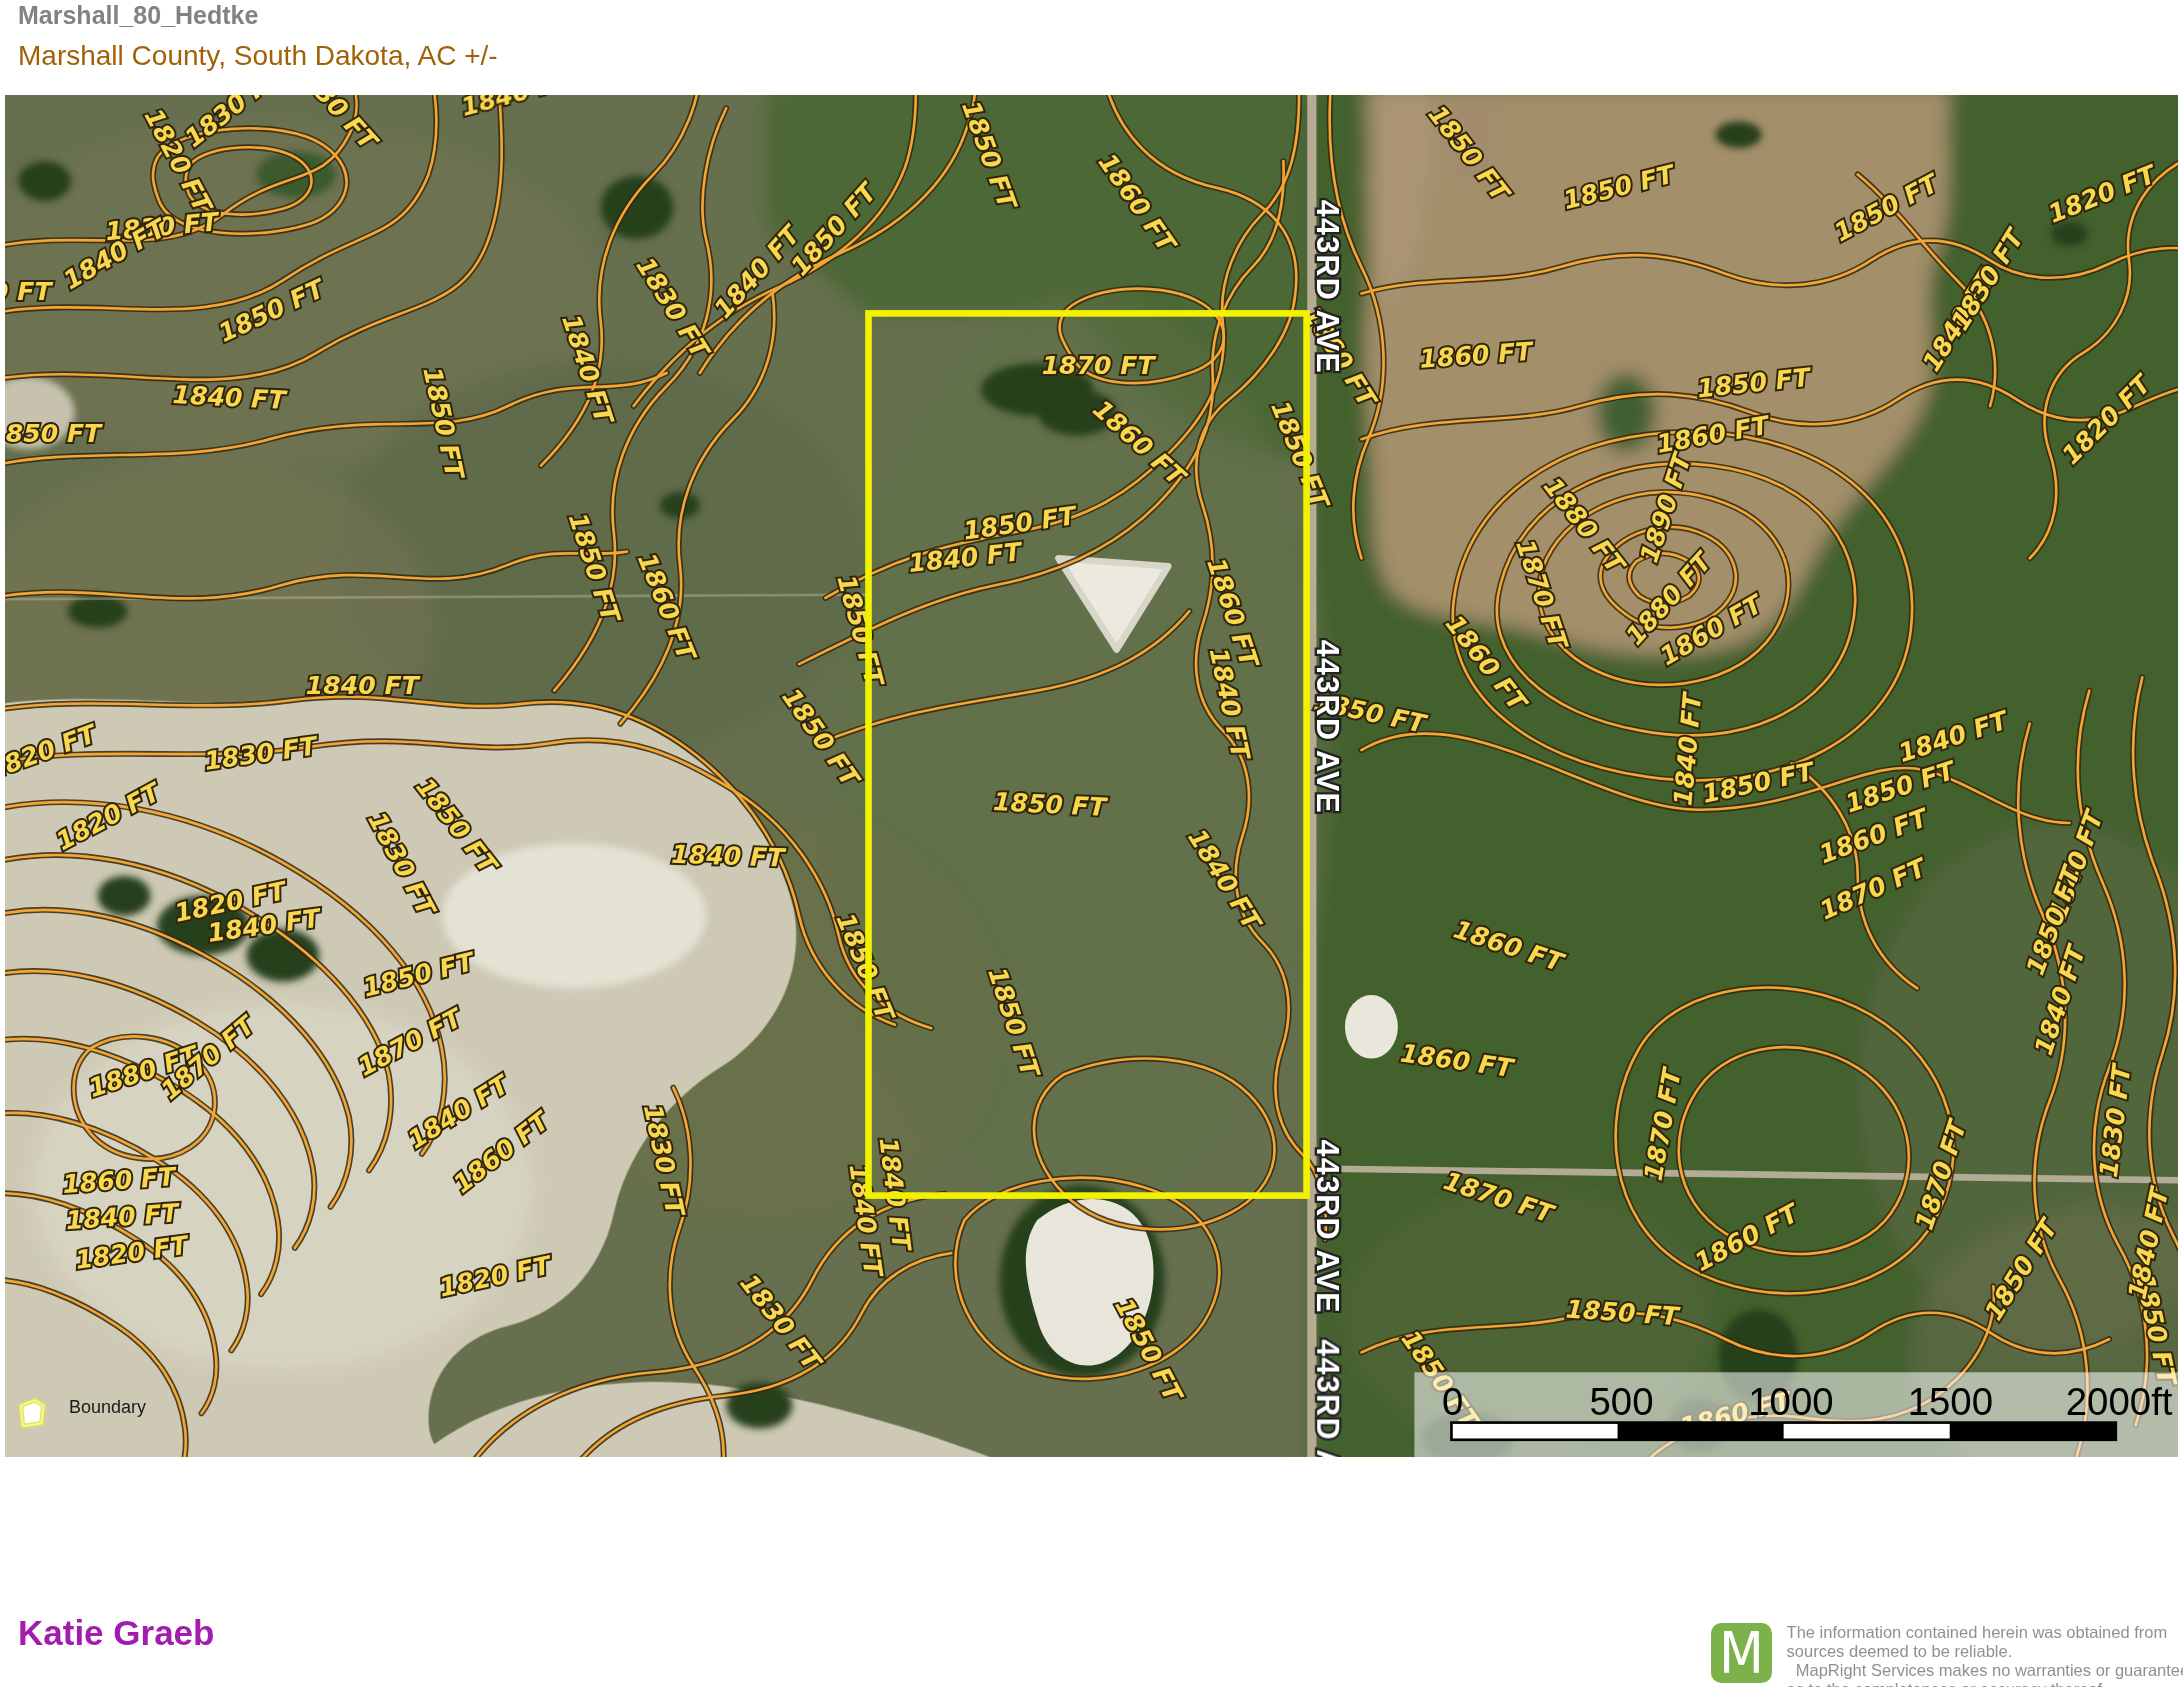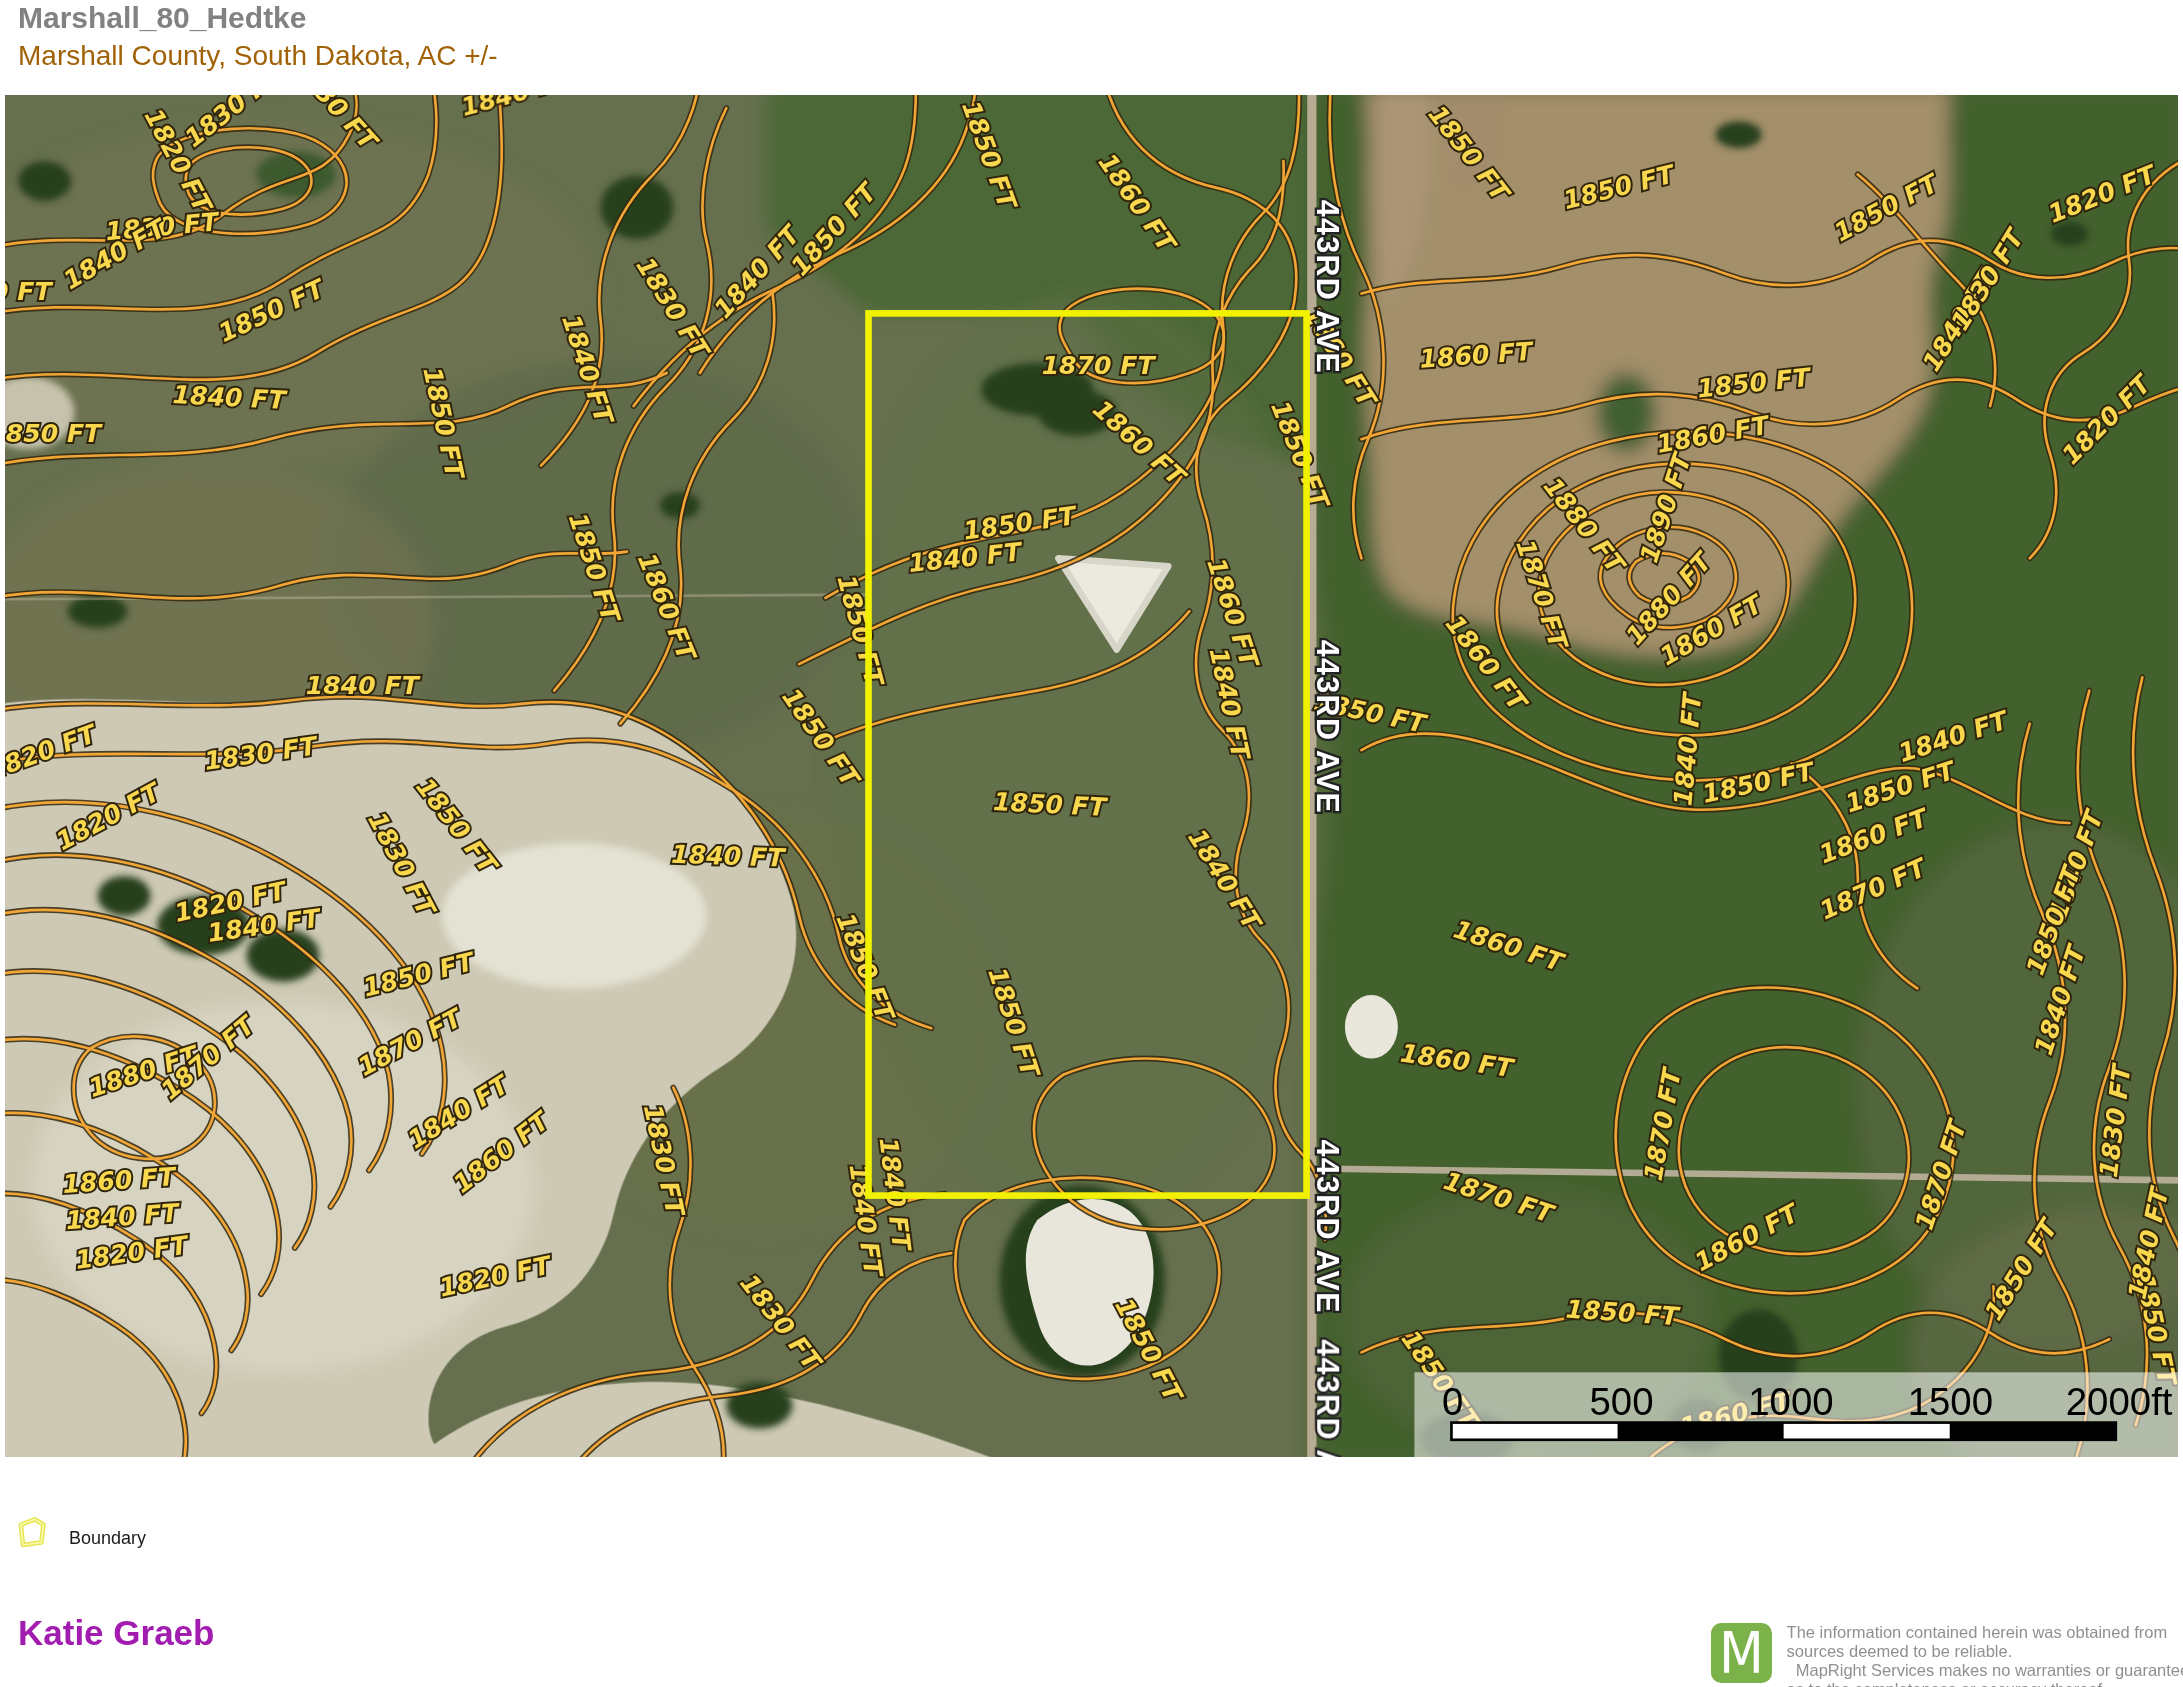--- a/index.html
+++ b/index.html
@@ -1,30 +1,30 @@
 <!DOCTYPE html>
 <html style="font-size:10.6px"><head>
 <meta charset="utf-8">
 <style>
   html,body{margin:0;padding:0;}
   body{width:2183px;height:1688px;position:relative;background:#ffffff;
        font-family:"Liberation Sans",sans-serif;overflow:hidden;}
-  .title{position:absolute;left:18px;top:1.3px;font-size:30px;font-weight:bold;color:#828282;letter-spacing:0px;}
+  .title{position:absolute;left:18px;top:1.3px;font-size:25px;font-weight:bold;color:#828282;letter-spacing:0px;}
   .subtitle{position:absolute;left:18px;top:40px;font-size:28px;color:#a16207;}
   .map-wrap{position:absolute;left:5.3px;top:95px;width:2173px;height:1362px;background:#66704e;}
   .map-wrap svg{display:block;width:100%;height:100%;}
   
   .cc{fill:none;stroke:#33270e;stroke-width:9;stroke-linecap:round;stroke-linejoin:round;opacity:.85;}
   .co{fill:none;stroke:#f2a636;stroke-width:4;stroke-linecap:round;stroke-linejoin:round;}
   
   text{text-anchor:middle;}
   .ct{font:italic 700 38px "DejaVu Sans",sans-serif;fill:#f9d84e;stroke:#30250b;stroke-width:6px;paint-order:stroke;}
   .rl{font:700 46px "Liberation Sans",sans-serif;fill:#ffffff;stroke:#222222;stroke-width:7px;paint-order:stroke;letter-spacing:2px;}
   .sc{font:400 58px "Liberation Sans",sans-serif;fill:#000000;}
-  .legend{position:absolute;left:15px;top:1516px;display:flex;align-items:flex-end;gap:21px;}
+  .legend{position:absolute;left:15px;top:1397px;display:flex;align-items:flex-start;gap:21px;}
   .legend-label{font-size:18px;color:#1a1a1a;}
   .author{position:absolute;left:18px;top:1613px;font-size:35px;font-weight:bold;color:#a21caf;}
   .credit{position:absolute;left:1711px;top:1623px;display:flex;align-items:flex-start;gap:14.6px;}
   .logo{width:61px;height:60px;border-radius:10.6px;background:#7cb24a;display:flex;align-items:center;justify-content:center;}
   .logo span{color:#ffffff;font-size:52px;font-family:"DejaVu Sans",sans-serif;line-height:1;transform:scaleY(1.1);}
   .disclaimer{font-size:16.5px;line-height:19px;color:#909090;}
   .disclaimer span{display:block;white-space:pre;}
 </style>
 </head>
 <body>

